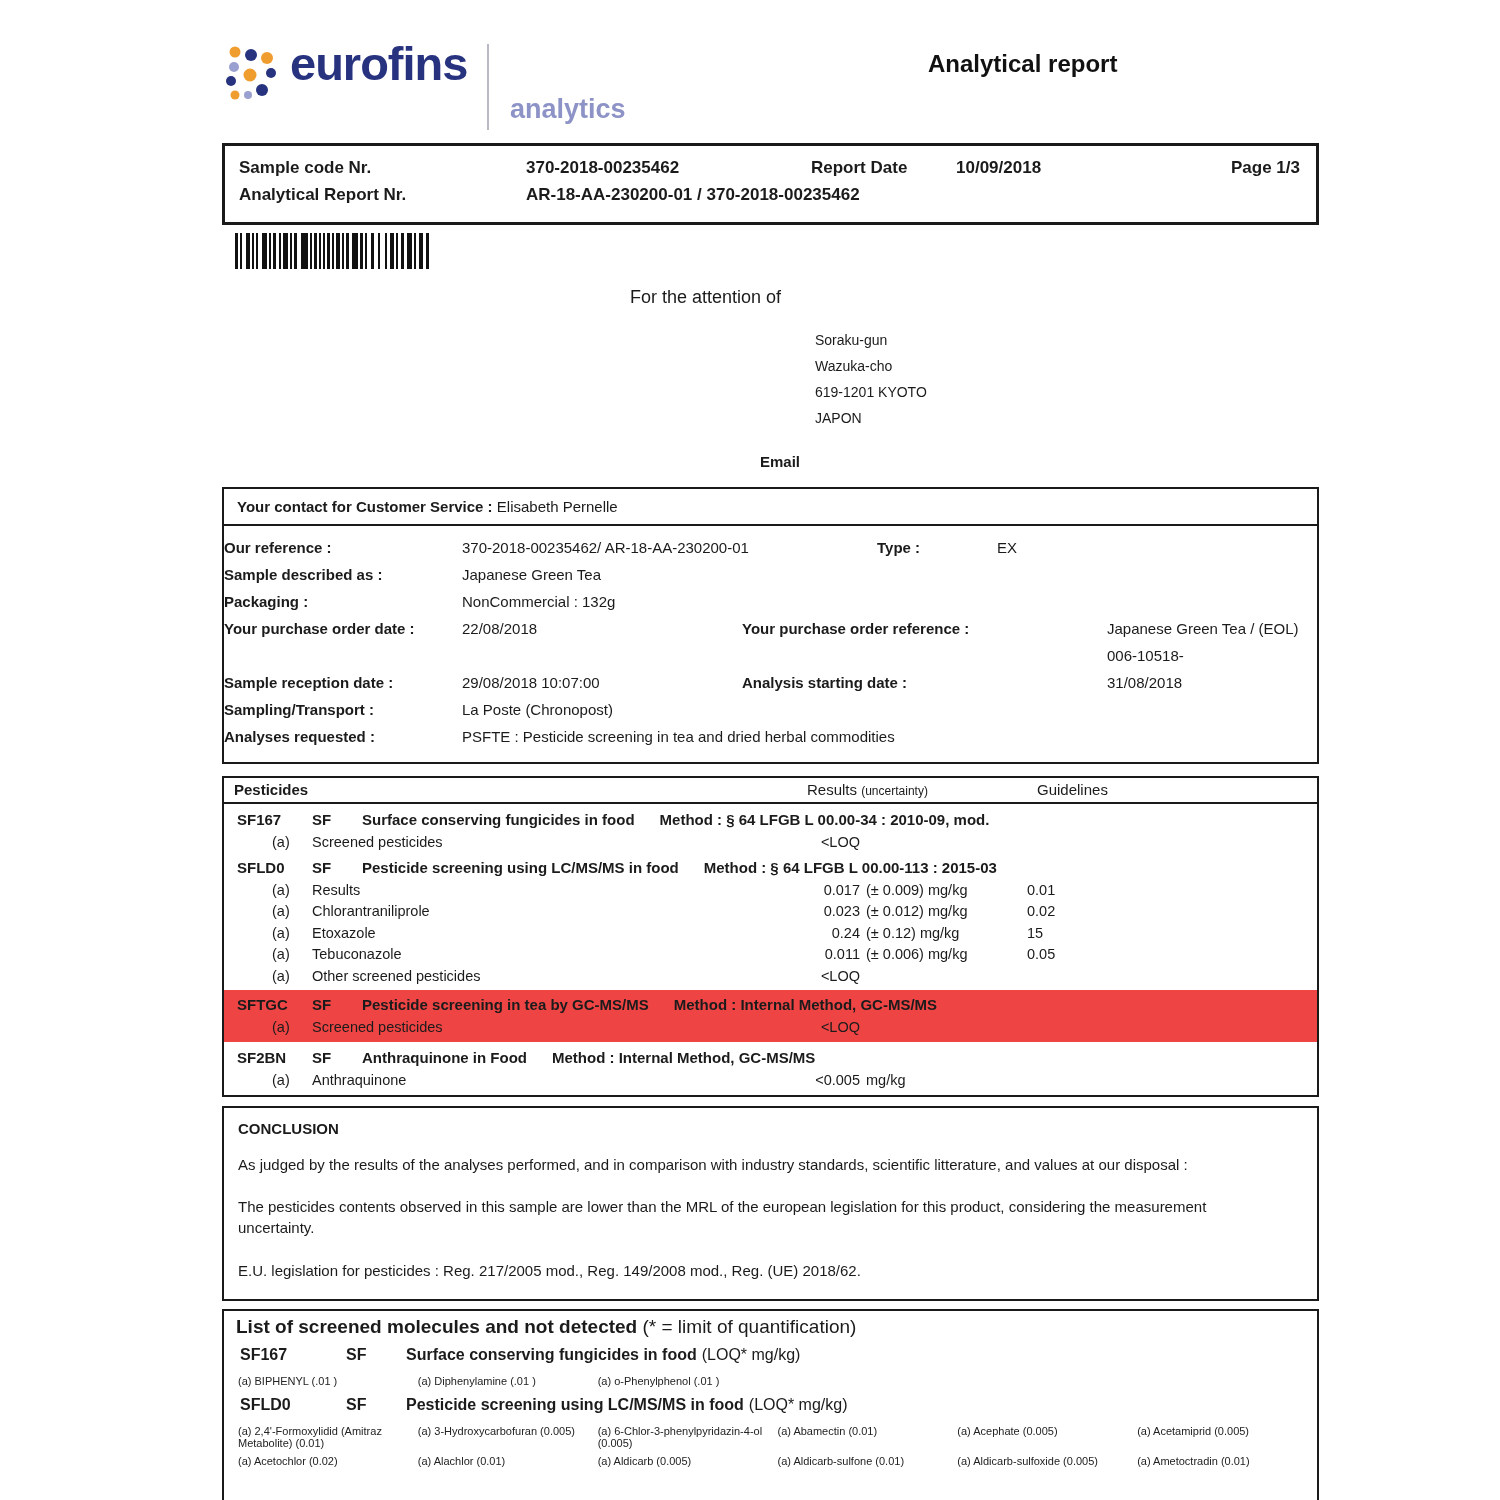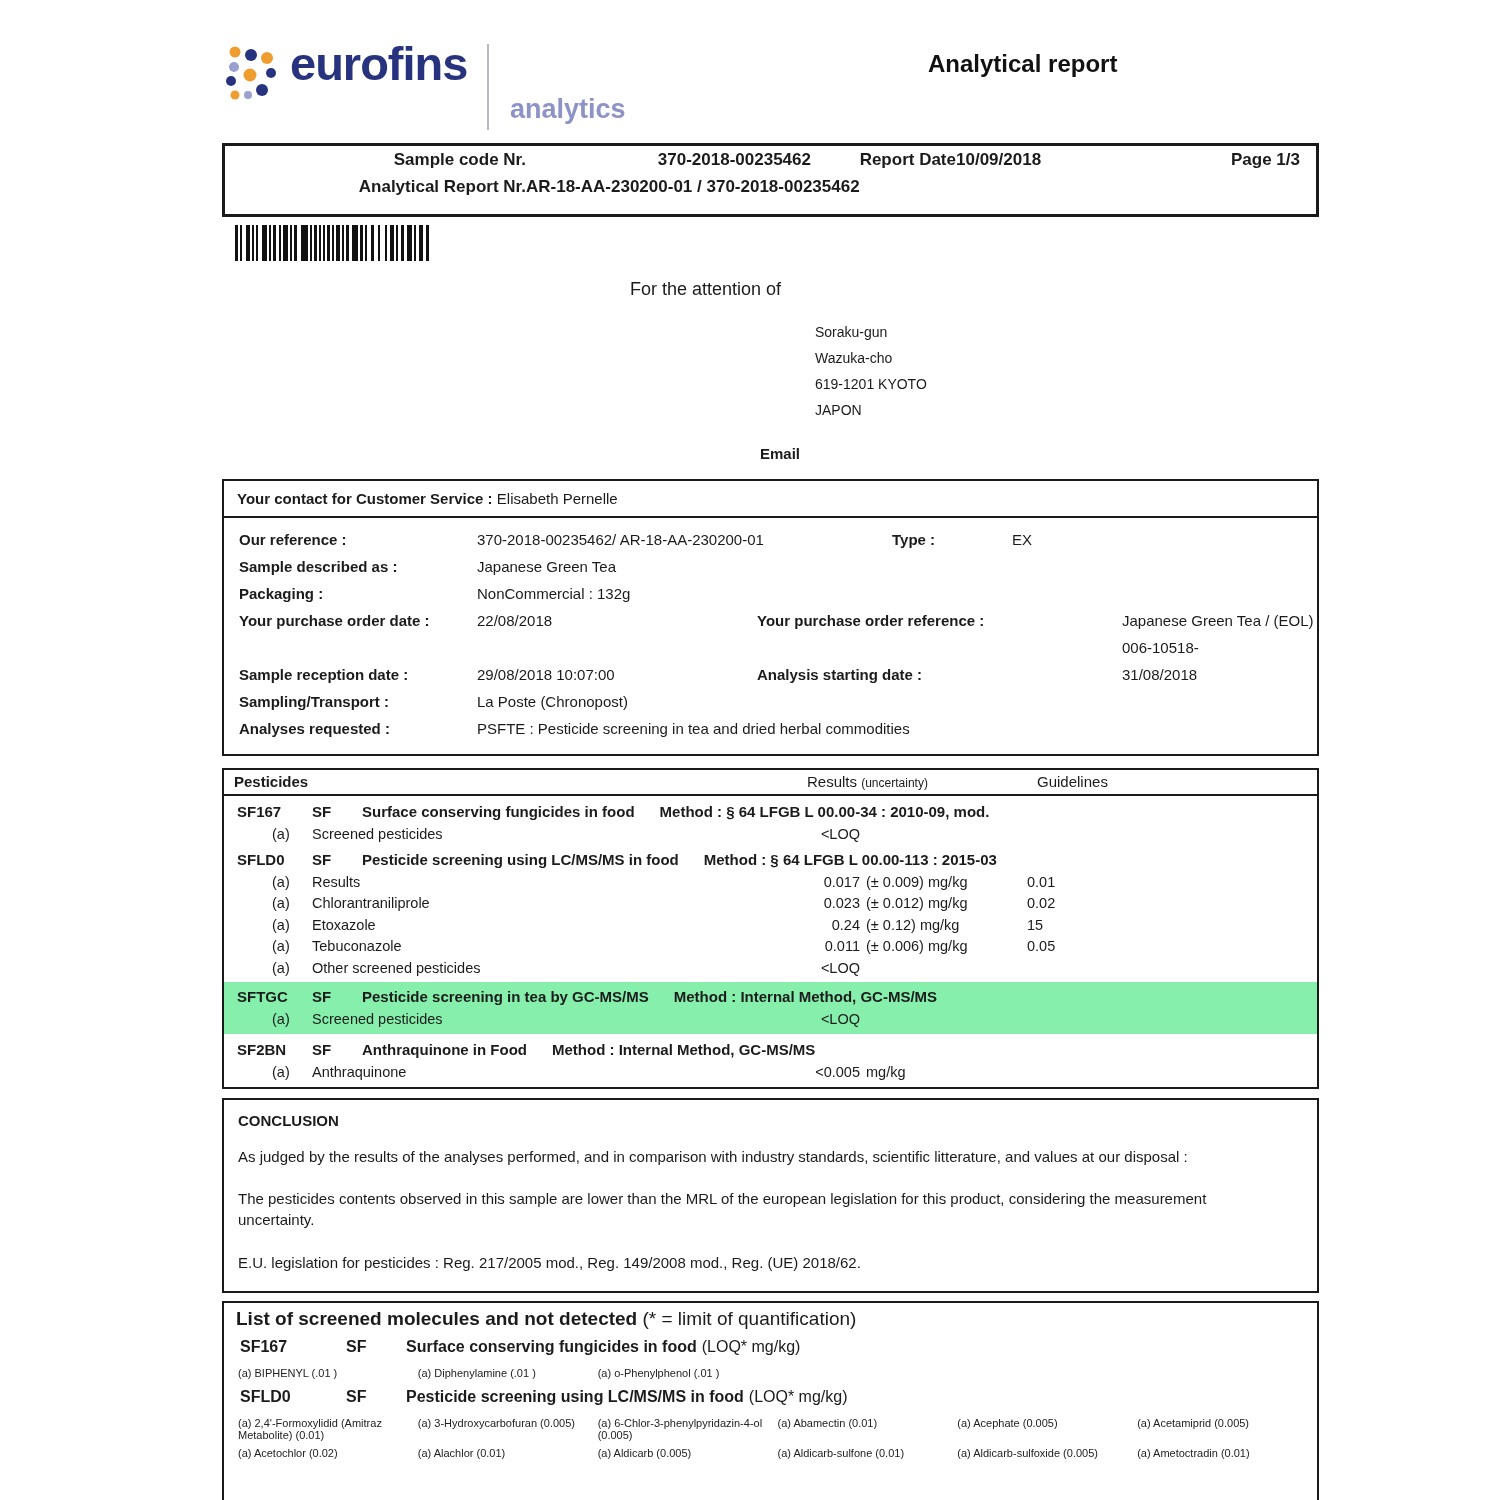--- a/index.html
+++ b/index.html
@@ -12,42 +12,42 @@
 
   
   .logo-block { position:absolute; left:0; top:36px; display:flex; align-items:flex-start; }
   .logo-icon { margin-top:6px; }
   .brand-text { font-size:47px; font-weight:bold; color:#27337f; letter-spacing:-1px; margin-left:8px; line-height:1; margin-top:4px; }
   .logo-divider { position:absolute; left:265px; top:44px; width:2px; height:86px; background:#b9b9c4; }
   .sub-brand { position:absolute; left:288px; top:94px; font-size:27px; font-weight:bold; color:#8d93c6; }
   .report-title { position:absolute; left:706px; top:50px; font-size:24px; font-weight:bold; color:#111; }
 
   
-  .sample-box { margin-top:143px; border:3px solid #1a1a1a; padding:0 16px 14px 14px; font-size:17px; font-weight:bold;text-align:right; }
+  .sample-box { margin-top:143px; border:3px solid #1a1a1a; padding:8px 16px 14px 14px; font-size:17px; font-weight:bold; }
   .sample-row { display:flex; line-height:27px; }
   .s-lab { width:287px; }
   .s-val1 { width:285px; }
   .s-rdlab { width:145px; }
   .s-page { margin-left:auto; }
 
   
   .barcode { margin:8px 0 0 13px; display:block; }
 
   
   .attention { position:relative; height:218px; }
   .att-label { position:absolute; left:408px; top:18px; font-size:18px; }
   .att-address { position:absolute; left:593px; top:58px; font-size:14px; line-height:26px; }
   .att-email { position:absolute; left:538px; top:184px; font-size:15px; font-weight:bold; }
 
   
   .contact-box { border:2.5px solid #1a1a1a; }
   .contact-head { padding:9px 13px; border-bottom:2.5px solid #1a1a1a; font-size:15px; }
   .contact-head .lab { font-weight:bold; }
   .contact-body { padding:8px 0 12px; }
-  .c-row { display:flex; padding-left:15px; line-height:27px; font-size:15px; }
+  .c-row { display:flex; line-height:27px; font-size:15px; }
   .c-lab { font-weight:bold; width:238px; flex:none; }
   .c-val { flex:1; }
   .c-val-fixed { width:280px; flex:none; }
   .c-val-ref { width:415px; flex:none; }
   .c-lab2 { font-weight:bold; width:365px; flex:none; }
   .c-lab-type { font-weight:bold; width:120px; flex:none; }
 
   
   .pest-box { border:2.5px solid #1a1a1a; margin-top:12px; padding-bottom:6px; }
   .pest-head { position:relative; height:26px; border-bottom:2.5px solid #1a1a1a; font-size:15px; }
@@ -277,21 +277,21 @@
       <span class="pg">0.05</span>
     </div>
     <div class="prow">
       <span class="pa">(a)</span>
       <span class="pn">Other screened pesticides</span>
       <span class="pr">&lt;LOQ</span>
       <span class="pu"></span>
       <span class="pg"></span>
     </div>
 
-    <div class="hl-band" style="background:#86efac;">
+    <div class="hl-band" style="background:#ef4444;">
       <div class="sec-head">
         <span class="sec-code">SFTGC</span>
         <span class="sec-sf">SF</span>
         <span>Pesticide screening in tea by GC-MS/MS</span>
         <span class="sec-method">Method : Internal Method, GC-MS/MS</span>
       </div>
       <div class="prow">
         <span class="pa">(a)</span>
         <span class="pn">Screened pesticides</span>
         <span class="pr">&lt;LOQ</span>

